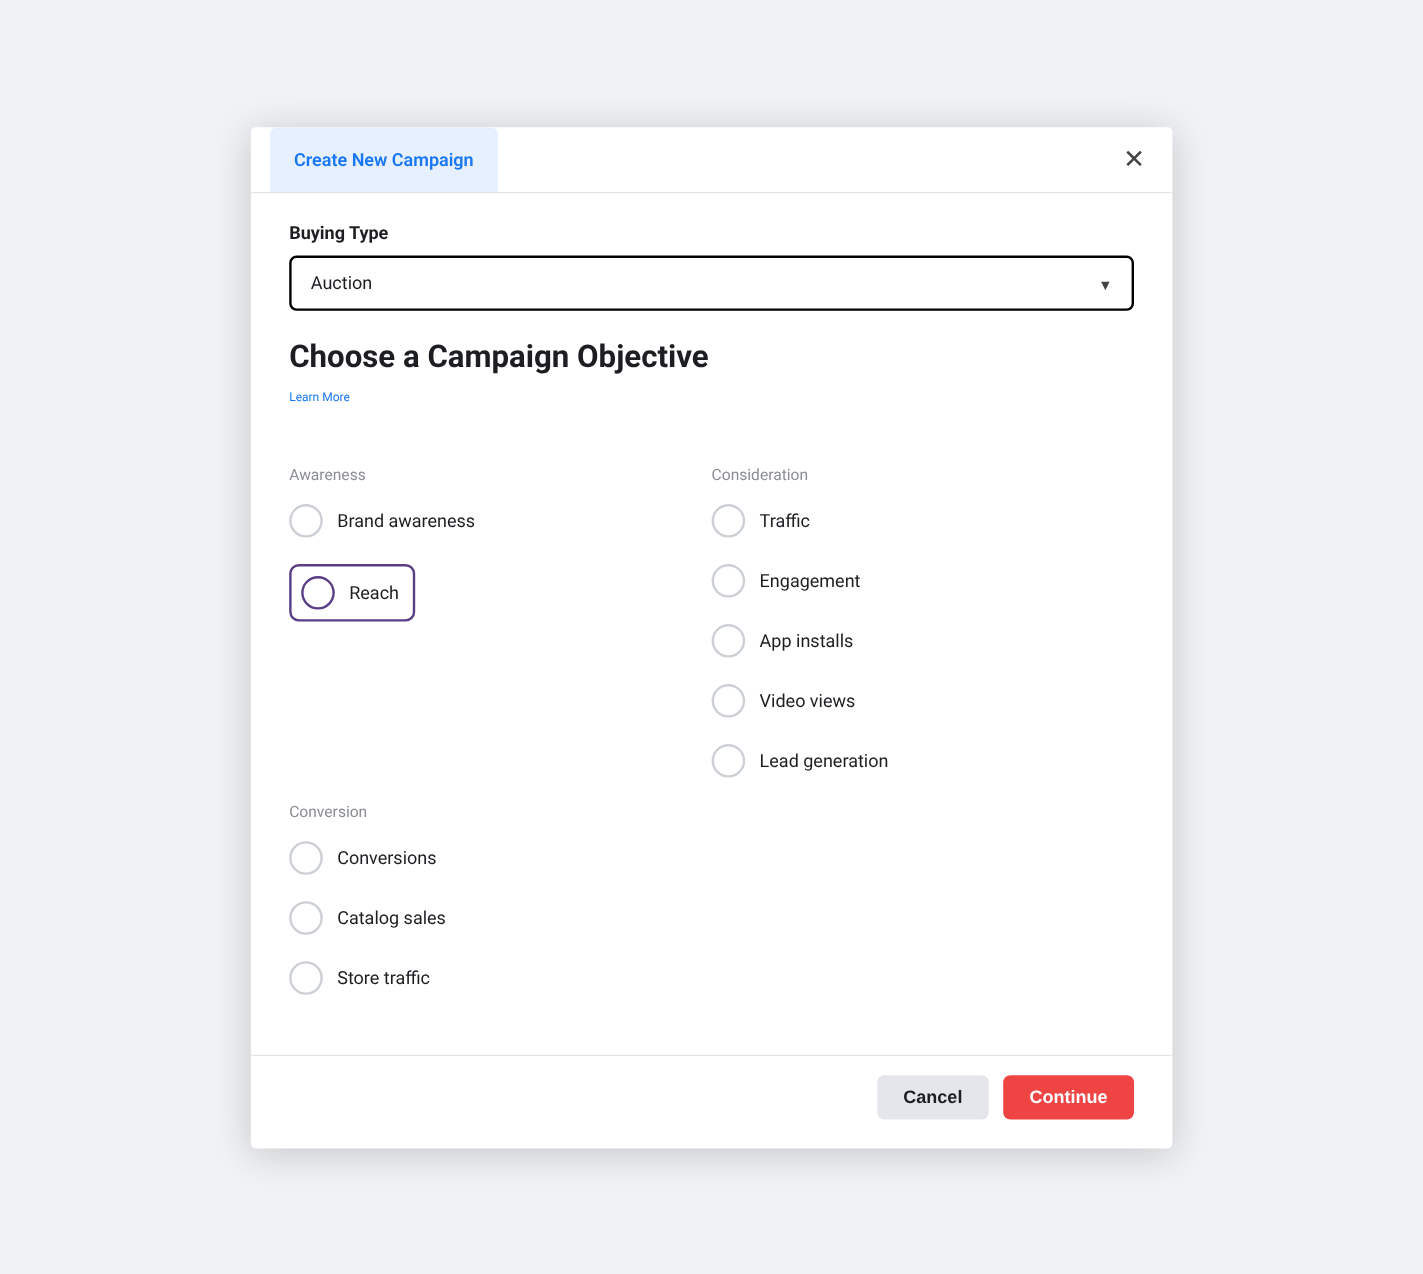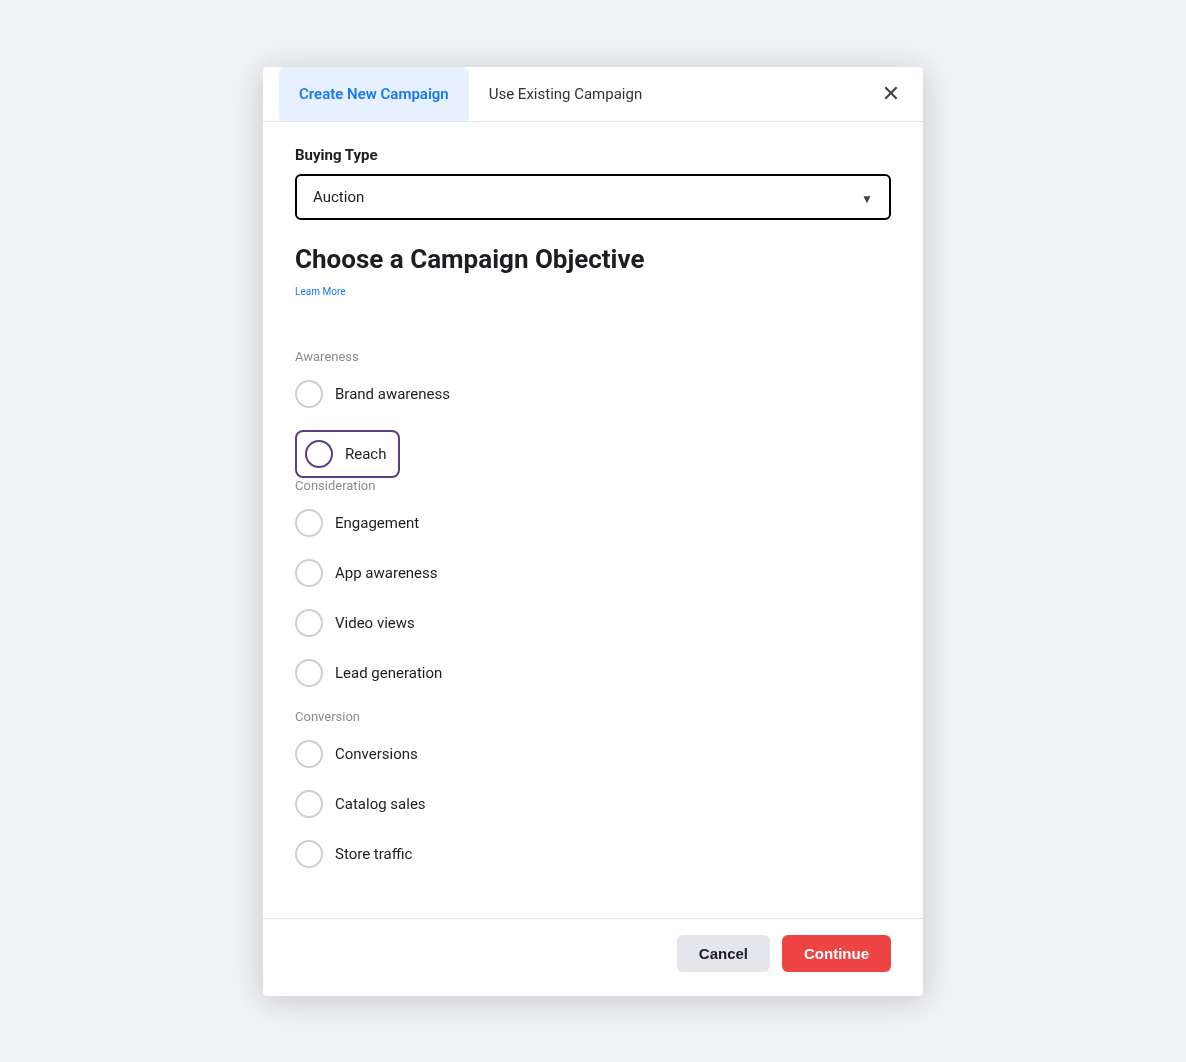--- a/index.html
+++ b/index.html
@@ -7,21 +7,21 @@
       font-family: -apple-system, BlinkMacSystemFont, 'Segoe UI', Roboto, sans-serif;
       background: #f0f2f5;
       display: flex;
       align-items: center;
       justify-content: center;
       min-height: 100vh;
     }
     .modal {
       background: #fff;
       border-radius: 4px;
-      width: 660px;
+      width: 768px;
       box-shadow: 0 4px 32px rgba(0,0,0,0.18);
       overflow: hidden;
       position: relative;
     }
     .tabs {
       display: flex;
       align-items: center;
       border-bottom: 1px solid #e4e6eb;
       padding: 0 16px;
       position: relative;
@@ -94,21 +94,21 @@
     .learn-more {
       color: #1877f2;
       font-size: 10px;
       cursor: pointer;
       text-decoration: none;
       margin-bottom: 28px;
       display: inline-block;
     }
     .objectives-grid {
       display: grid;
-      grid-template-columns: 1fr;
+      grid-template-columns: 1fr 1fr;
       gap: 0;
       margin-top: 24px;
     }
     .column-header {
       font-size: 13px;
       color: #8a8d91;
       margin-bottom: 16px;
       font-weight: 400;
     }
     .objective-item {
@@ -176,23 +176,20 @@
   </style>
 </head>
 <body>
 
 <div class="modal">
 
   <div class="tabs">
     <div class="tab active">
       <span>Create New Campaign</span>
     </div>
-    <div class="tab inactive">
-      <span>Use Existing Campaign</span>
-    </div>
     <button class="close-btn">
       <span>✕</span>
     </button>
   </div>
 
   <div class="content">
 
     
     <div class="section-label">Buying Type</div>
     <div class="dropdown">
@@ -221,25 +218,29 @@
           <div class="radio-outer selected-reach"></div>
           <span class="objective-label">Reach</span>
         </div>
       </div>
 
       <div>
         <div class="column-header">Consideration</div>
 
         <div class="objective-item">
           <div class="radio-outer"></div>
+          <span class="objective-label">Traffic</span>
+        </div>
+        <div class="objective-item">
+          <div class="radio-outer"></div>
           <span class="objective-label">Engagement</span>
         </div>
         <div class="objective-item">
           <div class="radio-outer"></div>
-          <span class="objective-label">App awareness</span>
+          <span class="objective-label">App installs</span>
         </div>
         <div class="objective-item">
           <div class="radio-outer"></div>
           <span class="objective-label">Video views</span>
         </div>
         <div class="objective-item">
           <div class="radio-outer"></div>
           <span class="objective-label">Lead generation</span>
         </div>
       </div>

